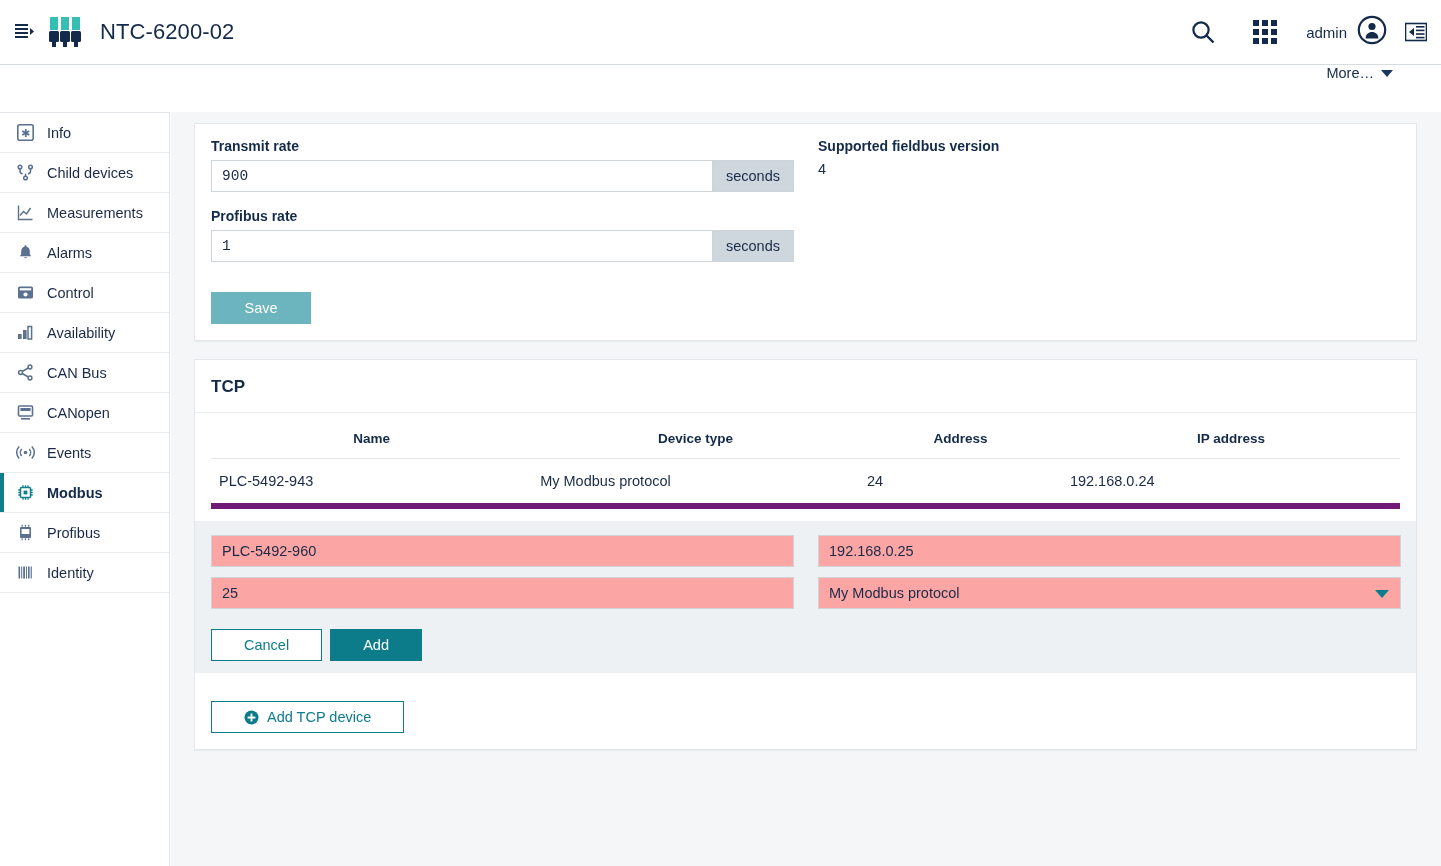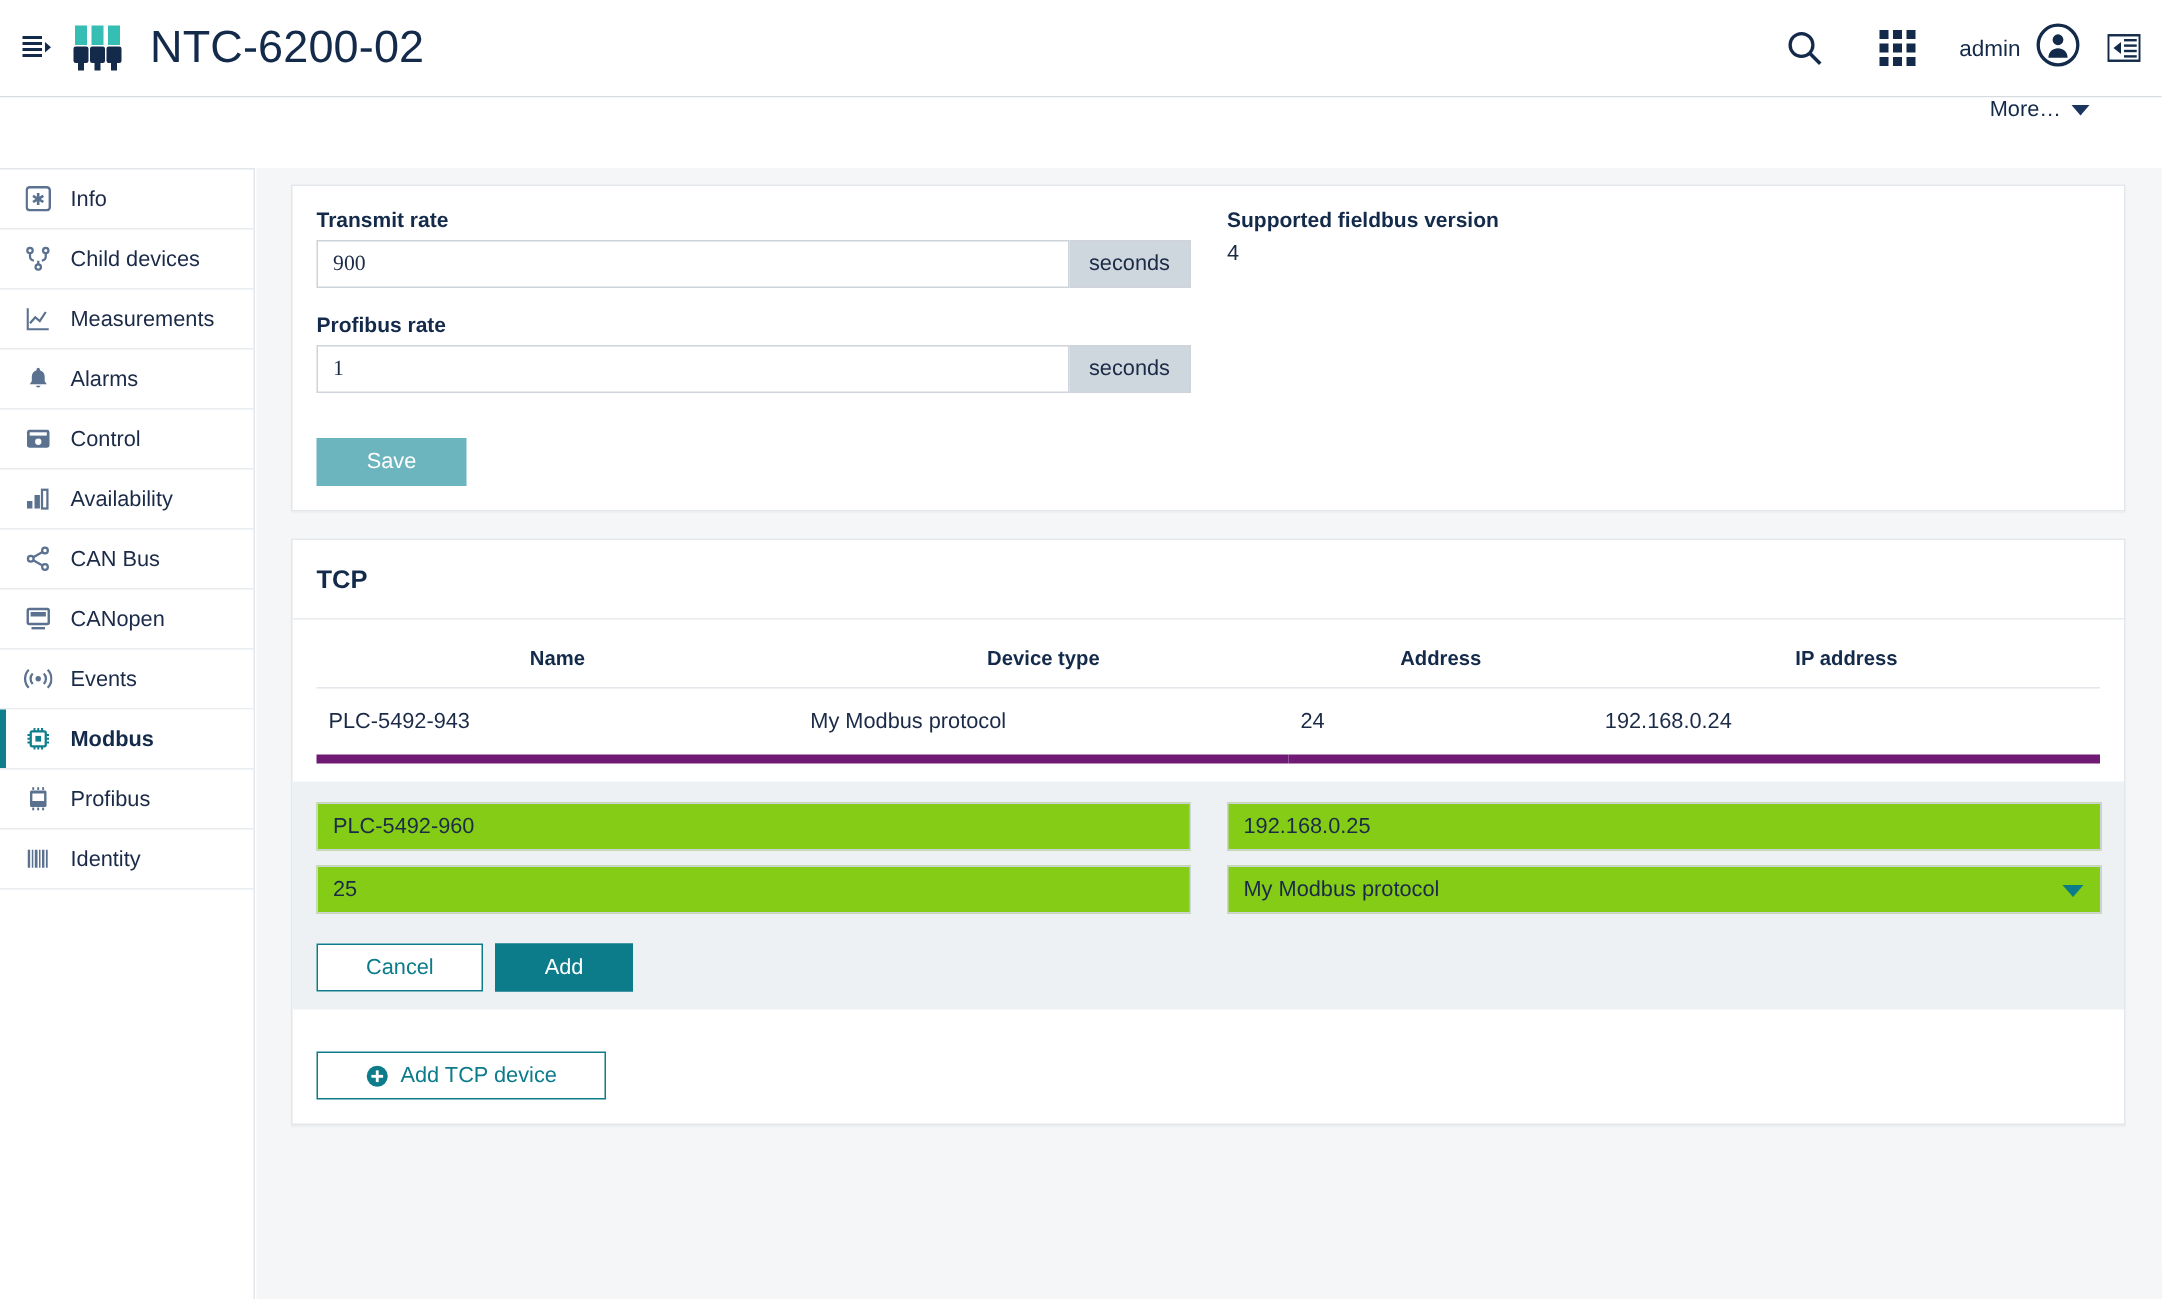--- a/index.html
+++ b/index.html
@@ -15,21 +15,21 @@
   
   .topbar {
     position: absolute; left: 0; top: 0; width: 1441px; height: 65px;
     background: #ffffff; border-bottom: 1px solid #d7dce1;
     display: flex; align-items: center;
   }
   .tb-collapse { margin-left: 8px; width: 32px; height: 32px;
     display: flex; align-items: center; justify-content: center; cursor: pointer; }
   .logo { margin-left: 6px; width: 40px; height: 40px;
     display: flex; align-items: center; justify-content: center; }
-  .app-title { margin-left: 14px; font-size: 30px; font-weight: 400; color: #132a4a; letter-spacing: .1px; }
+  .app-title { margin-left: 14px; font-size: 22px; font-weight: 400; color: #132a4a; letter-spacing: .1px; }
   .tb-right { margin-left: auto; display: flex; align-items: center; gap: 0px; }
   .tb-btn { width: 62px; height: 64px; display: flex; align-items: center; justify-content: center; cursor: pointer; }
   .tb-user { display: flex; align-items: center; gap: 10px; cursor: pointer; padding: 0 4px 0 10px; }
   .tb-user-name { font-size: 15px; color: #132a4a; }
   .tb-panel { width: 50px; height: 64px; display: flex; align-items: center; justify-content: center; cursor: pointer; }
 
   
   .subbar {
     position: absolute; left: 0; top: 65px; width: 1441px; height: 47px;
     background: #ffffff; display: flex; align-items: flex-start; justify-content: flex-end; padding-left: 20px;
@@ -71,21 +71,21 @@
   .card-title { font-size: 17px; font-weight: bold; color: #132a4a; }
   .card-body { padding: 14px 16px 16px 16px; }
 
   .grid2 { display: flex; gap: 24px; }
   .col { width: 583px; }
   .field { margin-bottom: 16px; }
   .field-label { font-size: 14px; font-weight: bold; color: #132a4a; margin-bottom: 6px; }
   .input-group { display: flex; width: 583px; }
   .inp {
     flex: 1; height: 32px; border: 1px solid #ced4da; background: #ffffff;
-    font-family: Liberation Serif, serif; font-size: 14.5px; color: #1b2a47;
+    font-family: Liberation Mono, monospace; font-size: 14.5px; color: #1b2a47;
     padding: 0 10px; outline: none;
   }
   .addon {
     height: 32px; background: #ced7de; border: 1px solid #ced4da; border-left: none;
     display: flex; align-items: center; padding: 0 13px; font-size: 14.5px; color: #1b2a47;
   }
   .static-val { font-size: 14.5px; color: #1b2a47; margin-top: 7px; }
 
   .btn { font-family: "Liberation Sans", sans-serif; font-size: 14.5px; cursor: pointer;
     border: 1px solid transparent; padding: 0 32px; height: 32px; display: inline-flex;
@@ -108,21 +108,21 @@
   .c-type { width: 290px; }
   .c-addr { width: 180px; }
   .c-ip   { width: 300px; }
   td.c-type { padding-left: 15px; }
   td.c-addr { padding-left: 14px; }
   td.c-ip   { padding-left: 15px; }
 
   .newrow { background: #eef1f4; padding: 14px 0 10px 0; margin: 12px -16px 0 -16px; }
   .newrow-inner { padding: 0 16px; }
   .newrow .grid2 { margin-bottom: 10px; }
-  .inp-full { width: 583px; height: 32px; border: 1px solid #ced4da; background: #84cc16;
+  .inp-full { width: 583px; height: 32px; border: 1px solid #ced4da; background: #fca5a5;
     font-family: "Liberation Sans", sans-serif; font-size: 14.5px; color: #1b2a47; padding: 0 10px; outline: none; }
   .select-wrap { position: relative; width: 583px; }
   .select-wrap .caret {
     position: absolute; right: 12px; top: 13px; width: 0; height: 0;
     border-left: 7px solid transparent; border-right: 7px solid transparent; border-top: 8px solid #0c7c8a;
     pointer-events: none;
   }
   .btn-footer { padding: 10px 0 2px 0; }
   .addtcp-wrap { padding: 12px 16px 16px 16px; }
   .plus-icon { margin-right: 8px; display: inline-flex; }

